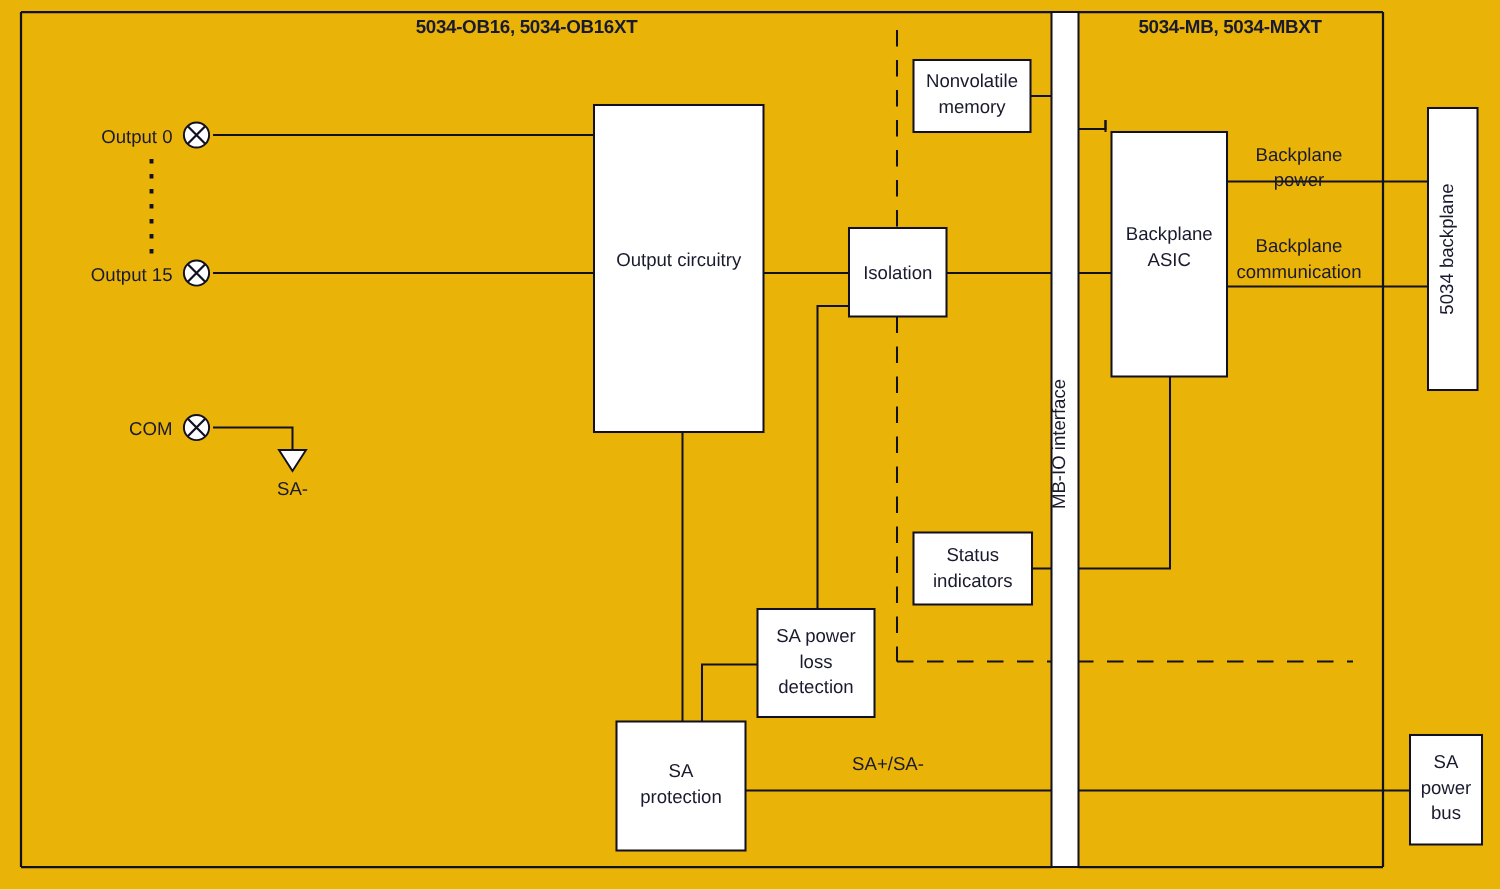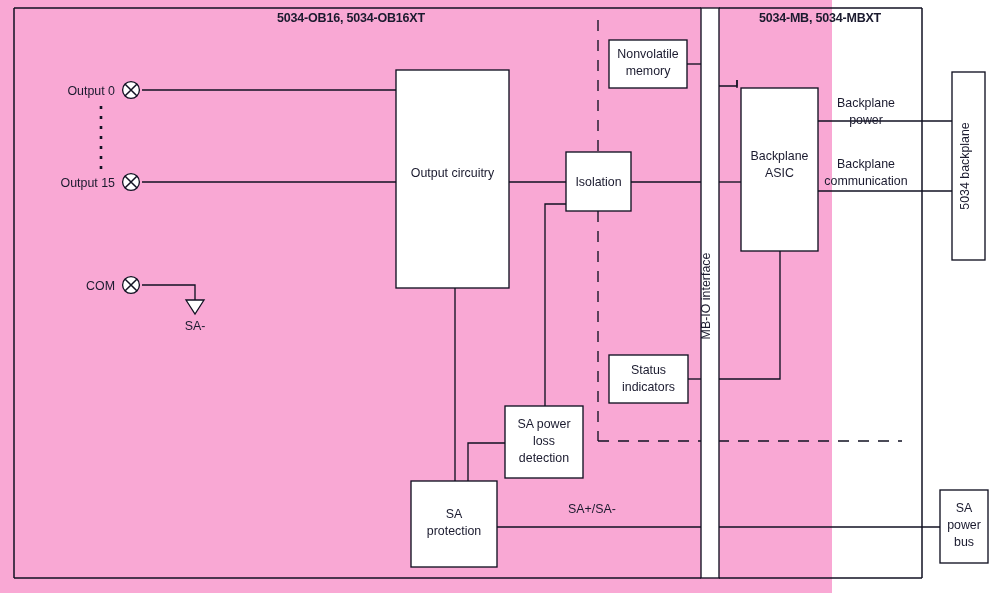--- a/index.html
+++ b/index.html
@@ -2,21 +2,21 @@
 <html><head>
 <meta charset="utf-8">
 <style>
   html,body{margin:0;padding:0;background:#ffffff;}
   body{
     width:1000px;height:593px;
     font-family:"Liberation Sans", sans-serif;
     color:#1a1a2e;
     overflow:hidden;
   }
-  #stage{position:relative;width:832px;height:593px;background:#f9a8d4;}
+  #stage{position:relative;width:1000px;height:593px;background:#eab308;}
   svg{display:block;width:1000px;height:593px;}
   .ln{stroke:#111122;stroke-width:1.35;fill:none;stroke-linecap:butt;}
   .ln-frame{stroke:#111122;stroke-width:1.5;fill:none;}
   .ln-dash{stroke:#111122;stroke-width:1.35;fill:none;stroke-dasharray:11 9;}
   .bx{fill:#ffffff;stroke:#111122;stroke-width:1.35;}
   .term{fill:#ffffff;stroke:#111122;stroke-width:1.3;}
   .termcross{stroke:#111122;stroke-width:1.5;fill:none;}
   .dotline{stroke:#111122;stroke-width:2.6;fill:none;stroke-dasharray:3 7;stroke-linecap:butt;}
   .tri{fill:#ffffff;stroke:#111122;stroke-width:1.3;}
   text{fill:#1a1a2e;font-family:"Liberation Sans", sans-serif;}

